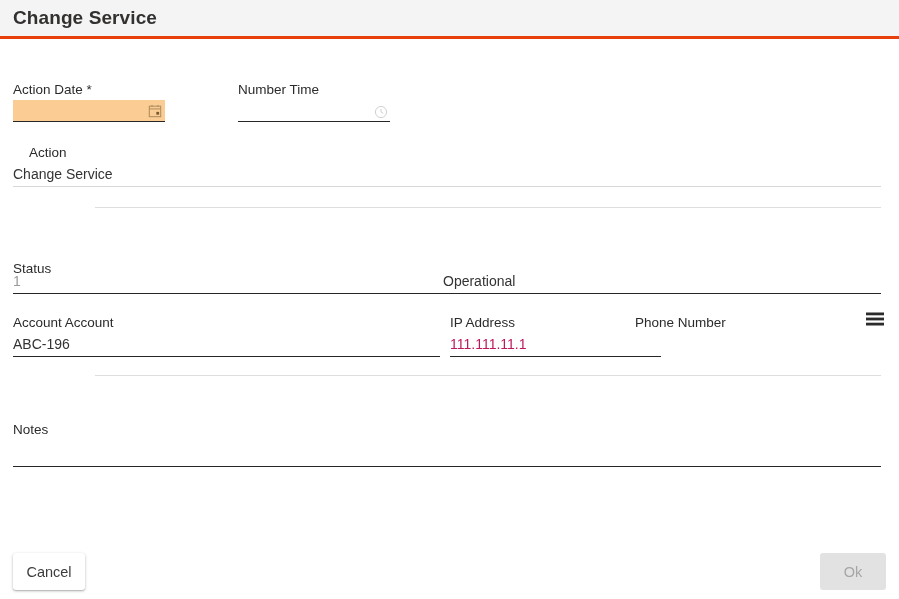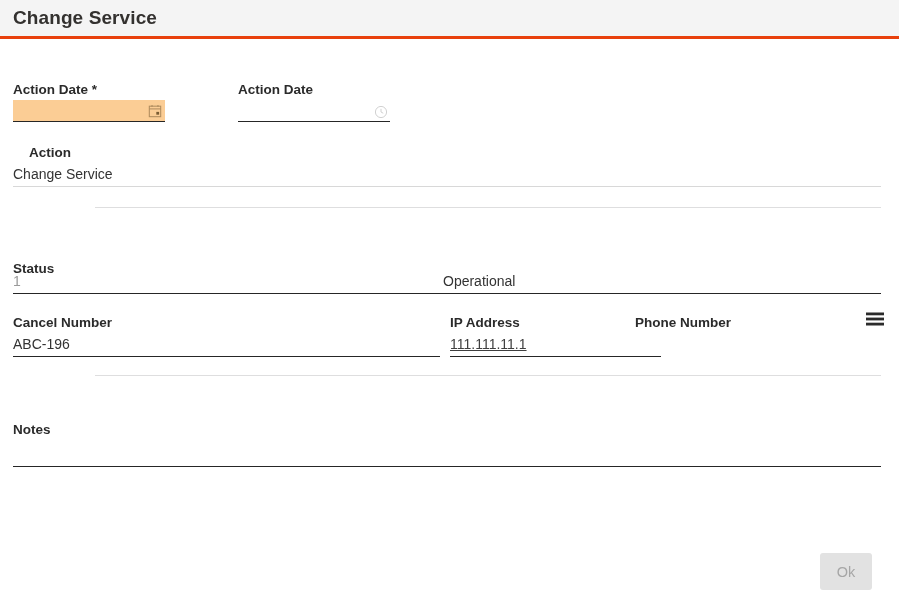--- a/index.html
+++ b/index.html
@@ -40,38 +40,38 @@
   .form-body {
     position: absolute;
     top: 42px; left: 0;
     width: 899px;
     height: 495px;
   }
 
   .field-label {
     position: absolute;
     font-size: 13.5px;
-    font-weight: bold;
+    font-weight: normal;
     color: #2b2b2b;
     white-space: nowrap;
   }
 
   .field {
     position: absolute;
     box-sizing: border-box;
   }
   .field .field-value {
     position: absolute;
     left: 0;
     bottom: 5px;
     font-size: 14px;
     color: #333333;
     white-space: nowrap;
   }
-  .field .field-value.muted { color: #404040; text-decoration: underline; }
+  .field .field-value.muted { color: #be185d; }
   .field .field-value.dim   { color: #9a9a9a; }
 
   .underline {
     position: absolute;
     left: 0;
     bottom: 0;
     height: 0;
     border-bottom: 1.6px solid #262626;
     width: 100%;
   }
@@ -125,21 +125,21 @@
     top: 16px;
     width: 72px;
     height: 37px;
     background: #ffffff;
     color: #3c3c3c;
     box-shadow: 0 1px 3px rgba(0,0,0,0.26), 0 1px 1px rgba(0,0,0,0.12);
   }
   .btn-ok {
     left: 820px;
     top: 16px;
-    width: 52px;
+    width: 66px;
     height: 37px;
     background: #e2e2e2;
     color: #a6a6a6;
     cursor: default;
   }
 </style>
 </head>
 <body>
 
 <div class="dialog-header">
@@ -158,21 +158,21 @@
   <span class="icon" style="left:148px; top:62px;">
     <svg width="14" height="14" viewBox="0 0 16 16">
       <rect x="1.5" y="2.5" width="13" height="12" fill="none" stroke="#b08c5e" stroke-width="1.2"></rect>
       <line x1="1.5" y1="5.6" x2="14.5" y2="5.6" stroke="#b08c5e" stroke-width="1.2"></line>
       <line x1="4.6" y1="1" x2="4.6" y2="3.4" stroke="#b08c5e" stroke-width="1.2"></line>
       <line x1="11.4" y1="1" x2="11.4" y2="3.4" stroke="#b08c5e" stroke-width="1.2"></line>
       <rect x="9.5" y="9" width="3.2" height="3.2" fill="#7a5c33"></rect>
     </svg>
   </span>
 
-  <div class="field-label" style="left:238px; top:40px;">Action Date</div>
+  <div class="field-label" style="left:238px; top:40px;">Number Time</div>
 
   <div class="field" style="left:238px; top:58px; width:152px; height:22px;">
     <span class="field-value" style="bottom:3px;"></span>
     <div class="underline"></div>
   </div>
   <span class="icon" style="left:374px; top:63px;">
     <svg width="14" height="14" viewBox="0 0 16 16">
       <circle cx="8" cy="8" r="6.4" fill="none" stroke="#cfcfcf" stroke-width="1.1"></circle>
       <line x1="8" y1="8" x2="8" y2="4.4" stroke="#cfcfcf" stroke-width="1.1"></line>
       <line x1="8" y1="8" x2="10.6" y2="9.4" stroke="#cfcfcf" stroke-width="1.1"></line>
@@ -196,21 +196,21 @@
     <div class="underline"></div>
   </div>
   <span class="icon" style="left:866px; top:270px;">
     <svg width="18" height="14" viewBox="0 0 18 14">
       <rect x="0" y="0.5" width="18" height="2.8" fill="#2b2b2b"></rect>
       <rect x="0" y="5.6" width="18" height="2.8" fill="#2b2b2b"></rect>
       <rect x="0" y="10.7" width="18" height="2.8" fill="#2b2b2b"></rect>
     </svg>
   </span>
 
-  <div class="field-label" style="left:13px; top:273px;">Cancel Number</div>
+  <div class="field-label" style="left:13px; top:273px;">Account Account</div>
   <div class="field" style="left:13px; top:291px; width:427px; height:24px;">
     <span class="field-value">ABC-196</span>
     <div class="underline"></div>
   </div>
 
   <div class="field-label" style="left:450px; top:273px;">IP Address</div>
   <div class="field" style="left:450px; top:291px; width:211px; height:24px;">
     <span class="field-value muted">111.111.11.1</span>
     <div class="underline"></div>
   </div>
@@ -221,14 +221,15 @@
 
   <div class="field-label" style="left:13px; top:380px;">Notes</div>
   <div class="field" style="left:13px; top:400px; width:868px; height:25px;">
     <span class="field-value"></span>
     <div class="underline"></div>
   </div>
 
 </div>
 
 <div class="dialog-footer">
+  <button class="btn btn-cancel">Cancel</button>
   <button class="btn btn-ok">Ok</button>
 </div>
 
 </body></html>

